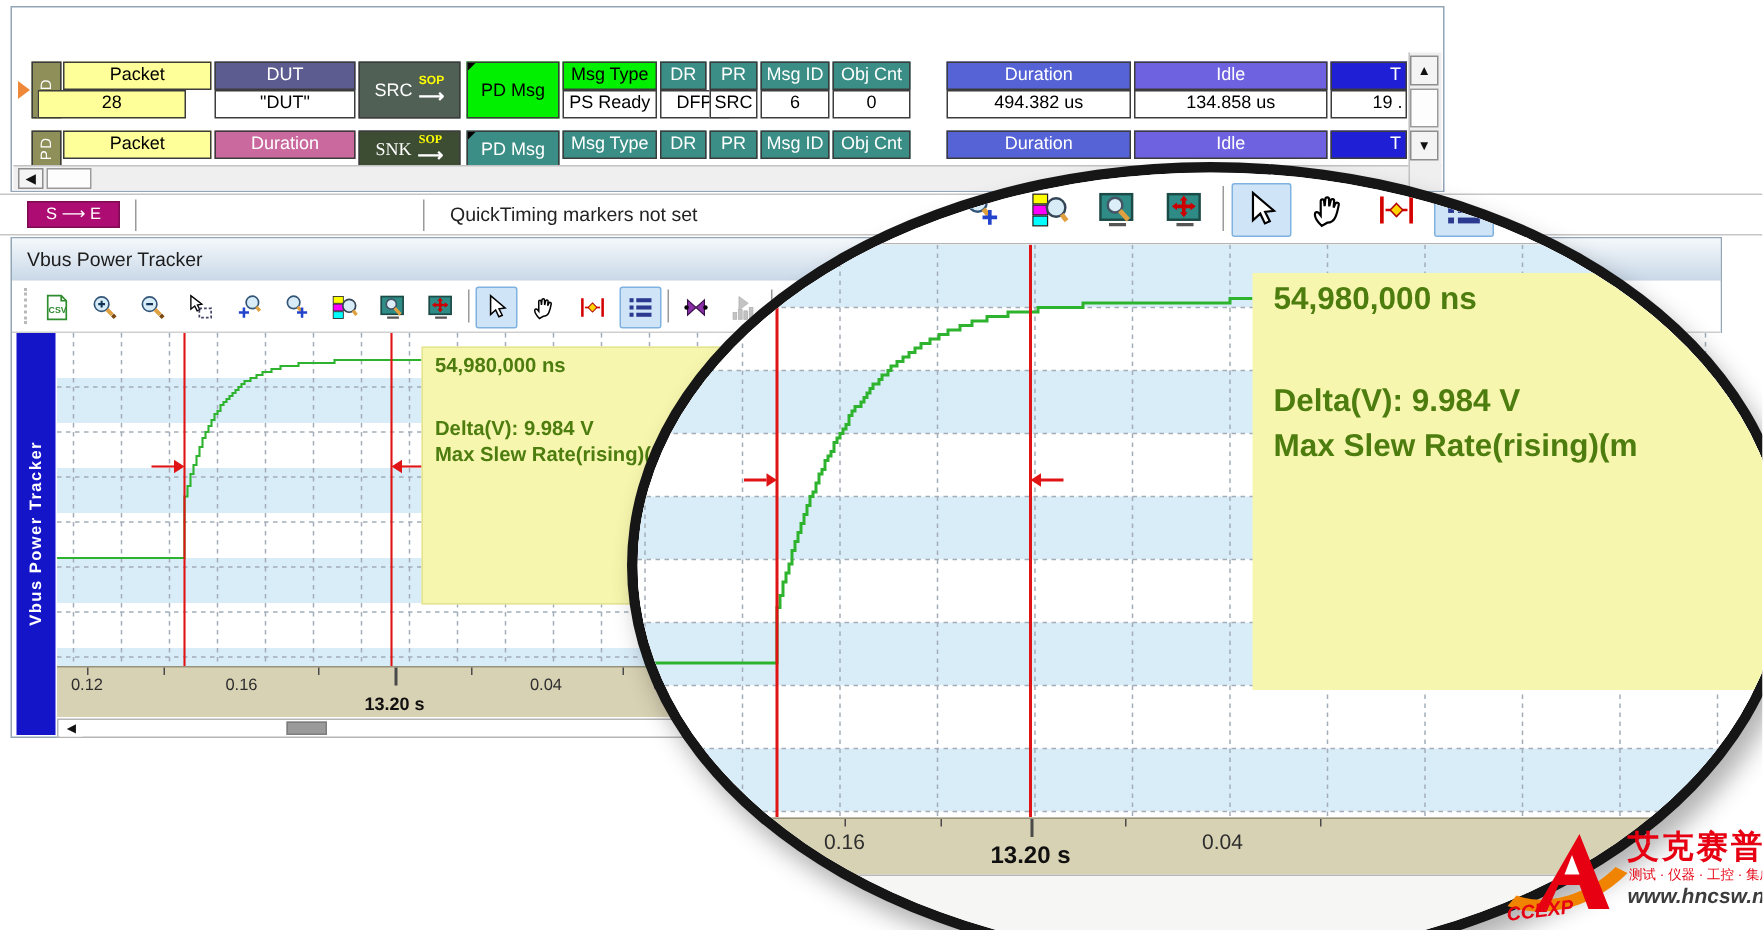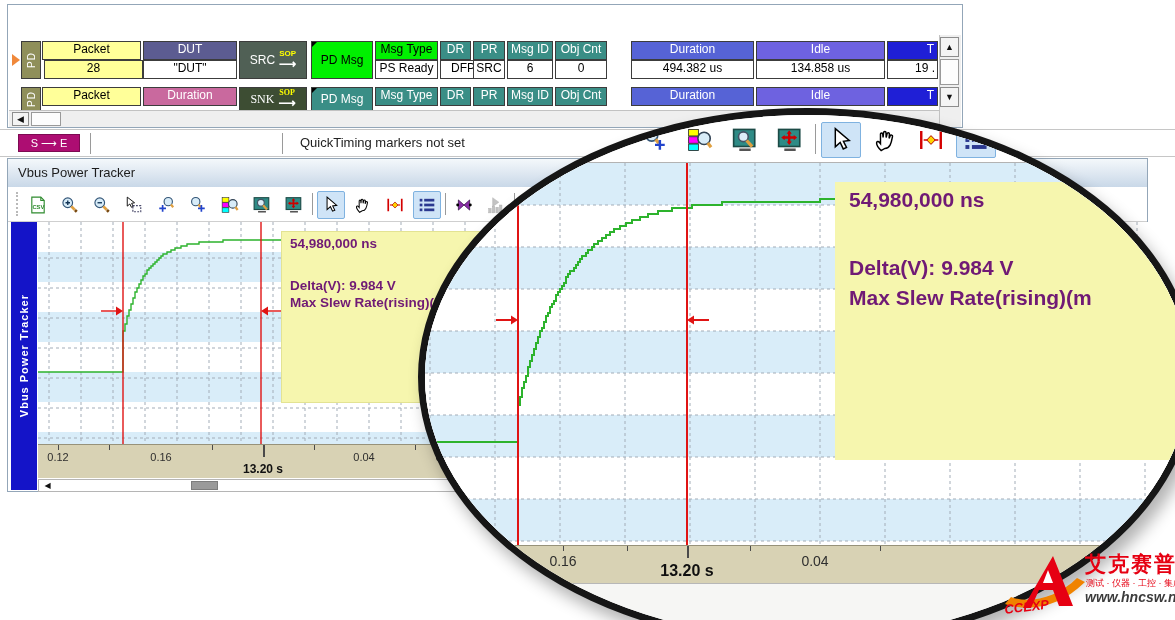--- a/index.html
+++ b/index.html
@@ -26,21 +26,21 @@
   .icon{position:absolute;width:26px;height:26px;display:flex;align-items:center;justify-content:center;border:1px solid transparent;border-radius:2px;}
   .icon svg{width:18px;height:18px;display:block;}
   .icon.lg{width:38px;height:34px;}
   .icon.lg svg{width:26px;height:26px;}
   .icon.active{background:#cfe4f7;border:1px solid #7fb2e0;}
   .icon.disabled{opacity:.9;}
   .tsep{position:absolute;width:1px;background:#9a9a9a;}
   .grip{position:absolute;width:4px;border-left:2px dotted #b9b9b9;}
   
   .band{position:absolute;left:0;right:0;}
-  .annot{position:absolute;background:#f6f6ae;border:1px solid #e3e393;box-sizing:border-box;color:#701a75;font-weight:bold;overflow:hidden;}
+  .annot{position:absolute;background:#f6f6ae;border:1px solid #e3e393;box-sizing:border-box;color:#4d7c0f;font-weight:bold;overflow:hidden;}
   .annot div{white-space:nowrap;}
   .ruler{position:absolute;background:#d8d2b4;border-top:1px solid #97927a;box-sizing:border-box;}
   .rlabel{position:absolute;font-size:11px;color:#2e2e2e;transform:translateX(-50%);}
   .rlabel.big{font-weight:bold;font-size:12px;color:#101010;}
   .rtick{position:absolute;width:1px;background:#4a4a4a;top:0;}
   
   #lens{position:absolute;left:418px;top:108px;width:764px;height:524px;border:7px solid #161616;border-radius:50%;overflow:hidden;background:#fff;box-sizing:content-box;
         box-shadow:inset 0 0 0 3px rgba(255,255,255,.92), 6px 10px 16px rgba(0,0,0,.30);z-index:20;}
   #lens .rlabel{font-size:14px;}
   #lens .rlabel.big{font-size:16px;}
@@ -57,21 +57,21 @@
 
 <div id="stage">
 
   <div class="win" id="traceWin" style="left:7px;top:4px;width:956px;height:124px;">
     <div class="abs" id="tableArea" style="left:0;top:29px;width:954px;height:93px;overflow:hidden;background:#fff;">
         <div class="cell " style="left: 4px; top: 20px; width: 0px; height: 0px; border-top: 6px solid transparent; border-right: none; border-bottom: 6px solid transparent; border-left: 8px solid rgb(240, 136, 58); border-image: initial; background: transparent;"></div>
         <div class="cell grouplabel" style="left: 13px; top: 7px; width: 20px; height: 38px; background: rgb(143, 143, 90);">
           <span class="vtext">PD</span>
         </div>
         <div class="cell " style="left: 34px; top: 7px; width: 99px; height: 19px; background: rgb(255, 255, 153); color: rgb(0, 0, 0);">Packet</div>
-        <div class="cell " style="left: 36px; top: 26px; width: 99px; height: 19px; background: rgb(255, 255, 153); color: rgb(0, 0, 0);">28</div>
+        <div class="cell " style="left: 17px; top: 26px; width: 99px; height: 19px; background: rgb(255, 255, 153); color: rgb(0, 0, 0);">28</div>
         <div class="cell hdr" style="left: 135px; top: 7px; width: 94px; height: 19px; background: rgb(92, 92, 145);">DUT</div>
         <div class="cell val" style="left: 135px; top: 26px; width: 94px; height: 19px;">"DUT"</div>
         <div class="cell " style="left: 231px; top: 7px; width: 68px; height: 38px; background: rgb(80, 96, 85); color: rgb(255, 255, 255);">
           <div style="display:flex;align-items:center;justify-content:center;height:100%;gap:4px;">
             <span style="font-size:12px;">SRC</span>
             <span style="display:flex;flex-direction:column;align-items:center;line-height:1;">
               <span style="color:#ffff00;font-size:8px;font-weight:bold;">SOP</span>
               <span style="font-size:12px;font-weight:bold;">⟶</span>
             </span>
           </div>

